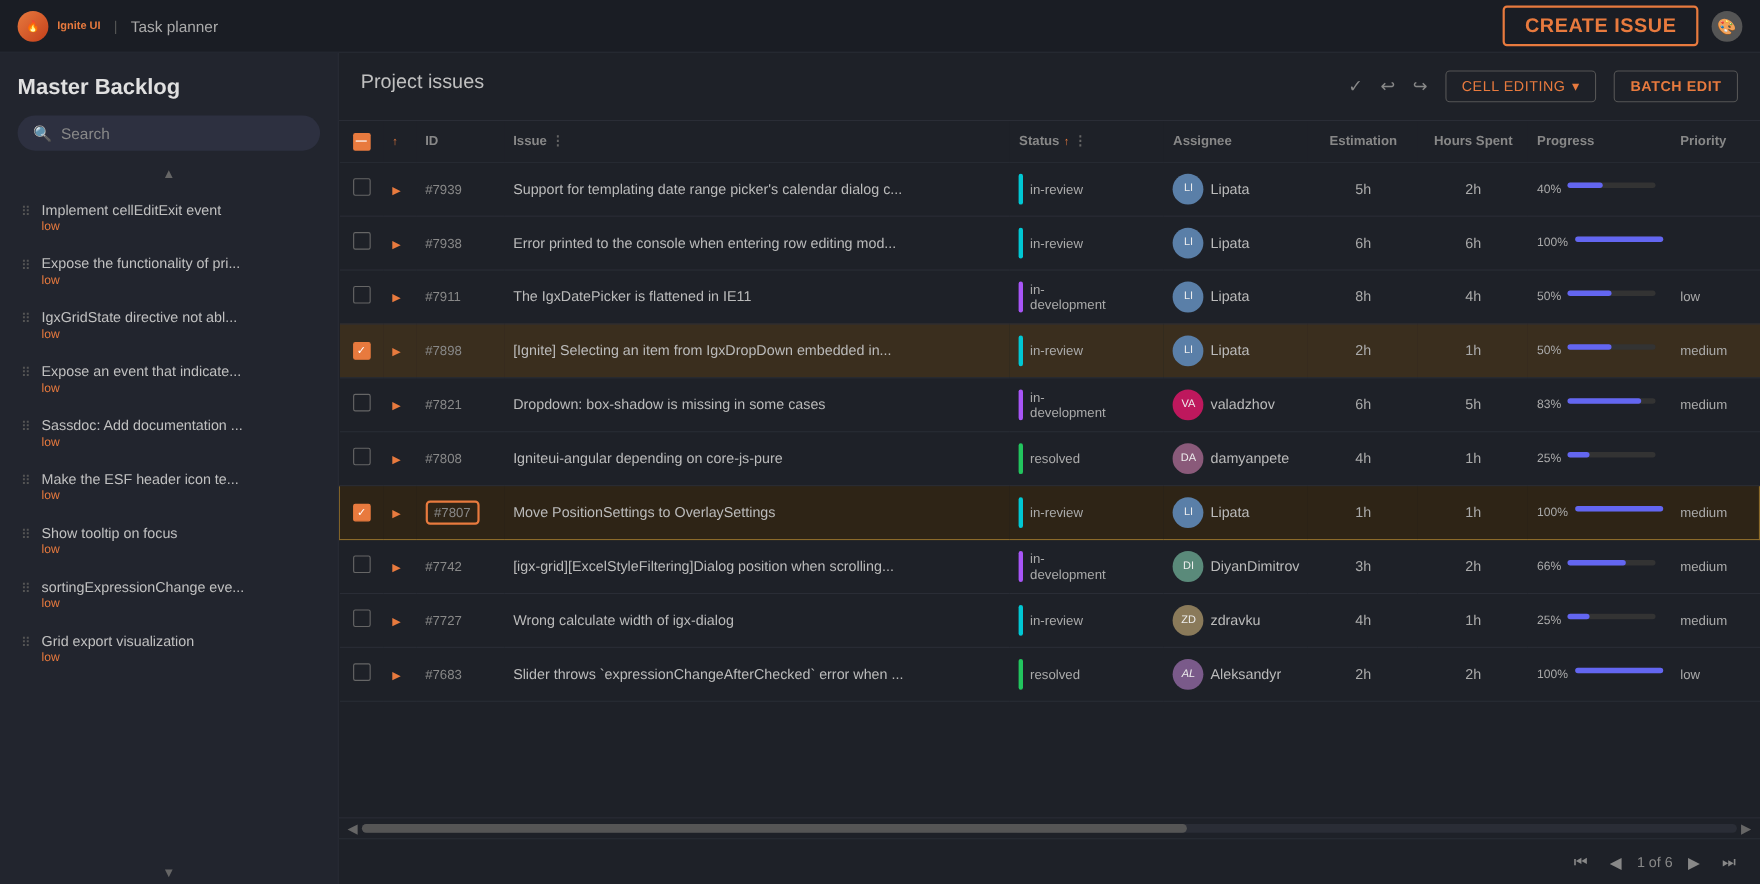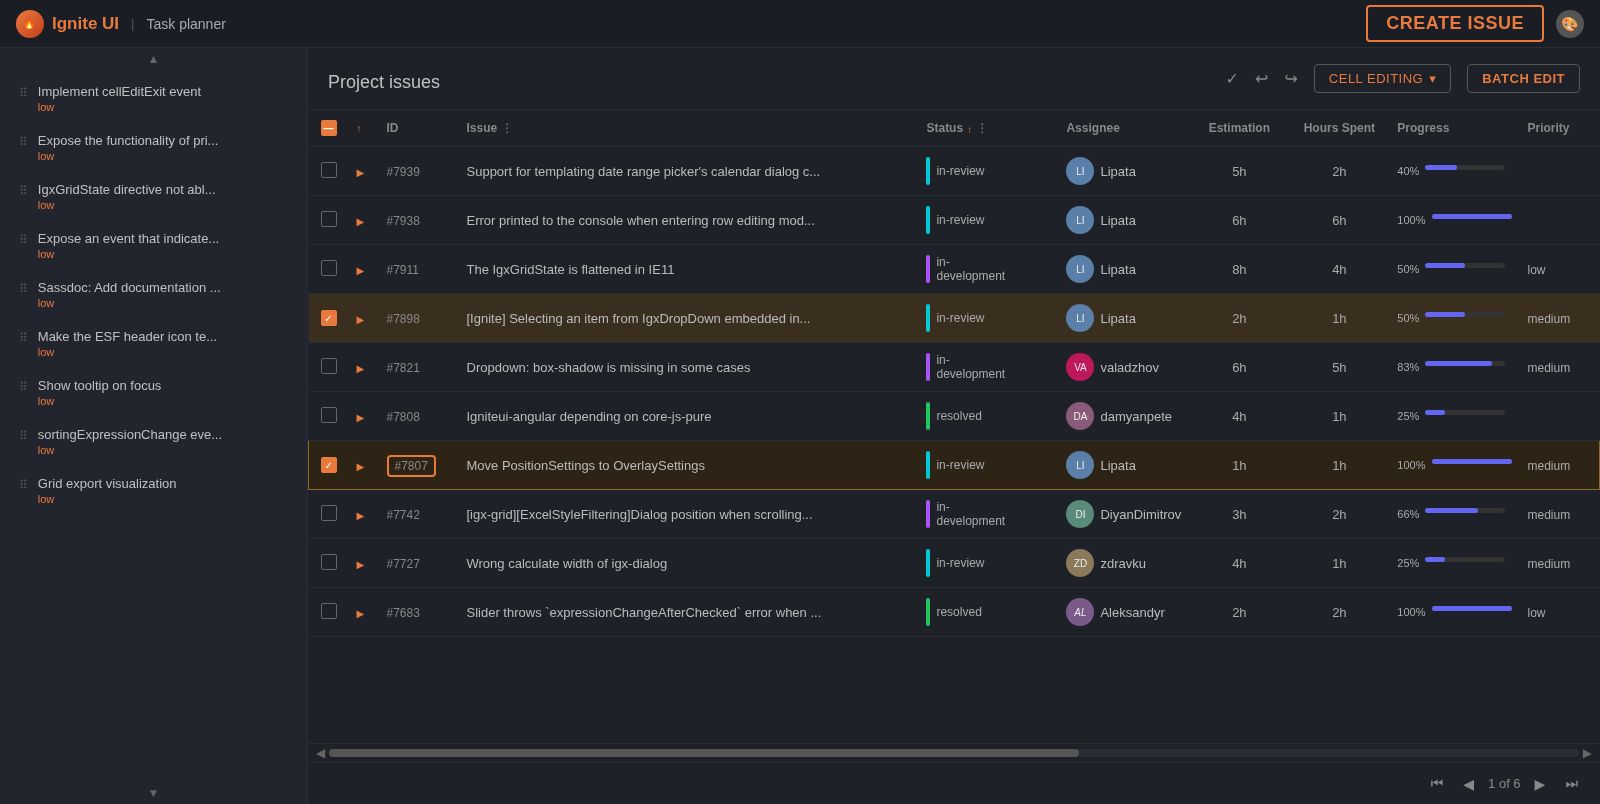--- a/index.html
+++ b/index.html
@@ -16,21 +16,21 @@
       justify-content: space-between;
     }
     .top-nav-left { display: flex; align-items: center; gap: 8px; }
     .logo-icon {
       width: 28px; height: 28px;
       background: linear-gradient(135deg, #e87a3e, #c43f1a);
       border-radius: 50%;
       display: flex; align-items: center; justify-content: center;
       font-size: 10px; color: white; font-weight: bold;
     }
-    .app-title { color: #e87a3e; font-weight: 600; font-size: 17px; }
+    .app-title { color: #e87a3e; font-weight: 600; font-size: 10px; }
     .page-title { color: #aaa; font-size: 14px; }
     .top-nav-right { display: flex; align-items: center; gap: 12px; }
     .create-issue-btn {
       background: transparent;
       border: 2px solid #e87a3e;
       color: #e87a3e;
       padding: 6px 18px;
       border-radius: 4px;
       font-size: 18px;
       font-weight: 700;
@@ -100,21 +100,21 @@
     .sidebar-item-content { flex: 1; min-width: 0; }
     .sidebar-item-title { color: #c0c0c0; font-size: 13px; white-space: nowrap; overflow: hidden; text-overflow: ellipsis; }
     .sidebar-item-sub { color: #e87a3e; font-size: 11px; margin-top: 2px; }
     .scroll-btn { cursor: pointer; color: #666; font-size: 12px; padding: 2px 8px; }
 
     
     .main-content { flex: 1; display: flex; flex-direction: column; overflow: hidden; }
 
     .content-header {
       display: flex;
-      align-items: flex-end;
+      align-items: flex-start;
       padding: 16px 20px;
       border-bottom: 1px solid #2a2d36;
       gap: 12px;
     }
     .project-issues-title { font-size: 18px; color: #c0c0c0; font-weight: 400; flex: 1; }
     .header-actions { display: flex; align-items: center; gap: 16px; }
     .action-icon { color: #888; font-size: 16px; cursor: pointer; }
     .cell-editing-btn {
       background: transparent;
       border: 1px solid #555;
@@ -268,20 +268,27 @@
   </div>
   <div class="top-nav-right">
     <button class="create-issue-btn">CREATE ISSUE</button>
     <div class="theme-icon">🎨</div>
   </div>
 </div>
 
 <div class="main-layout">
 
   <div class="sidebar">
+    <div class="sidebar-header">
+      <div class="sidebar-title">Master Backlog</div>
+      <div class="search-box">
+        <span class="search-icon">🔍</span>
+        <input class="search-input" type="text" placeholder="Search" style="">
+      </div>
+    </div>
 
     <div style="display:flex; align-items:center; justify-content:center; padding:2px;">
       <span class="scroll-btn">▲</span>
     </div>
 
     <div class="sidebar-list" id="sidebar-list">
         <div class="sidebar-item">
     <span class="sidebar-drag">⠿</span>
     <div class="sidebar-item-content">
       <div class="sidebar-item-title">Implement cellEditExit event</div>
@@ -495,21 +502,21 @@
     <td class="col-check">
       <div class="checkbox "></div>
     </td>
     <td class="col-expand">
       <span class="expand-btn">▶</span>
     </td>
     <td class="col-id">
       <span class="issue-id" style="">#7911</span>
     </td>
     <td class="col-issue">
-      <span class="issue-text">The IgxGridState is flattened in IE11</span>
+      <span class="issue-text">The IgxDatePicker is flattened in IE11</span>
     </td>
     <td class="col-status">
       <div class="status-badge">
         <div class="status-dot in-development"></div>
         <span class="status-text">in-<br>development</span>
       </div>
     </td>
     <td class="col-assignee">
       <div class="assignee-cell">
         <div class="avatar" style="background:#5a7fa8;">LI</div>

